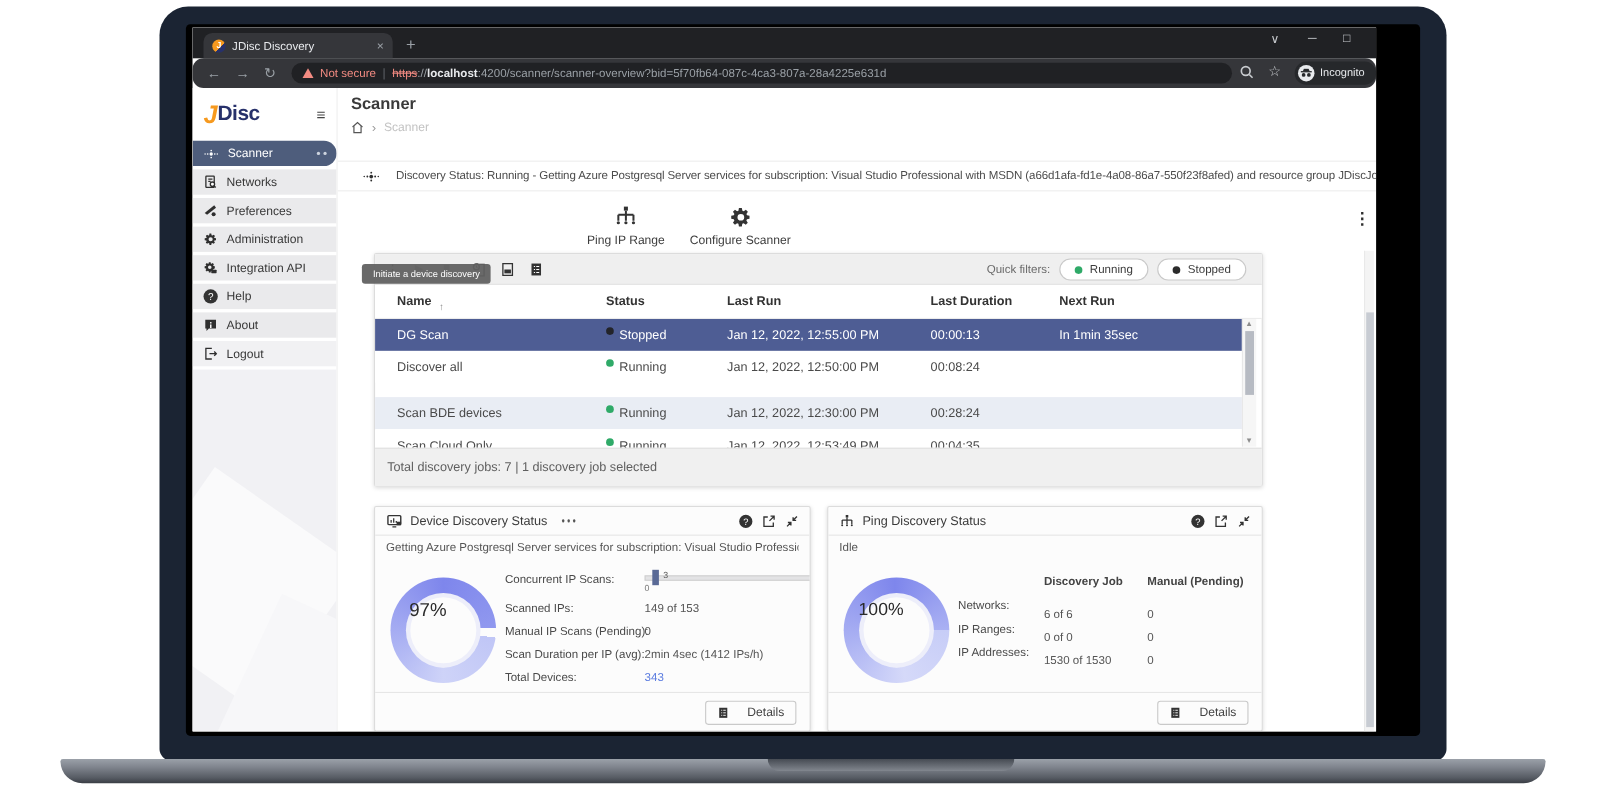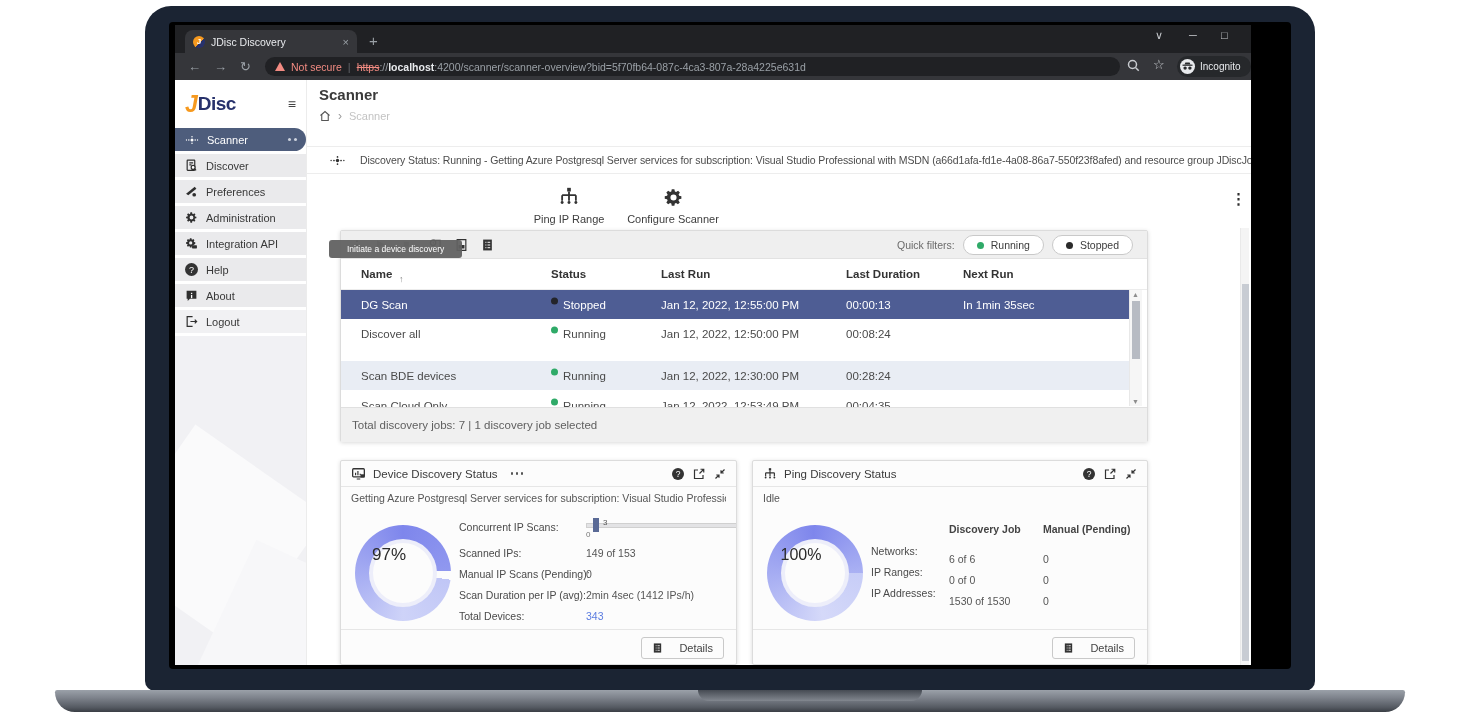--- a/index.html
+++ b/index.html
@@ -15,21 +15,21 @@
   
   .browser { position:absolute; left:6px; top:3px; width:1076px; height:640px; background:#fff; overflow:hidden; }
   .tabbar { position:absolute; left:0; top:0; width:1076px; height:28px; background:#202124; }
   .tab { position:absolute; left:10px; top:5px; width:172px; height:23px; background:#35363a; border-radius:8px 8px 0 0; display:flex; align-items:center; padding:0 8px; gap:6px; }
   .tab-title { font-size:10.5px; color:#e8eaed; flex:1; white-space:nowrap; overflow:hidden; }
   .favicon { width:12px; height:12px; border-radius:50%; background:linear-gradient(135deg,#f6991e 58%,#27316b 58%); color:#fff; font-size:8px; font-weight:bold; display:flex; align-items:center; justify-content:center; }
   .g::before { content:attr(data-glyph); }
   .tab-close { color:#9aa0a6; font-size:11px; cursor:default; }
   .newtab { position:absolute; left:194px; top:7px; color:#9aa0a6; font-size:15px; line-height:18px; }
   .winctl { position:absolute; top:4px; color:#c7cace; font-size:11px; }
-  .urlbar { position:absolute; left:0; top:28px; width:1076px; height:27px; background:#35363a; display:flex; align-items:center; }
+  .urlbar { position:absolute; left:0; top:28px; width:1076px; height:27px; background:#35363a; display:flex; align-items:center;border-radius:10px; }
   .nav-ic { color:#9aa0a6; font-size:13px; margin-left:13px; }
   .omnibox { position:absolute; left:90px; top:4px; width:855px; height:19px; background:#202124; border-radius:10px; display:flex; align-items:center; padding:0 10px; gap:6px; overflow:hidden; }
   .warn-tri { width:0; height:0; border-left:5px solid transparent; border-right:5px solid transparent; border-bottom:9px solid #f28b82; position:relative; }
   .ns-text { color:#f28b82; font-size:10.5px; white-space:nowrap; }
   .om-div { color:#5f6368; font-size:11px; }
   .url { font-size:10.5px; color:#9aa0a6; white-space:nowrap; }
   .url .scheme { color:#f28b82; text-decoration:line-through; }
   .url .host { color:#e8eaed; font-weight:bold; }
   .bar-ic { position:absolute; top:6px; color:#c8cbcf; }
   .incog { position:absolute; left:1002px; top:3px; height:21px; background:#26282b; border-radius:11px; display:flex; align-items:center; gap:5px; padding:0 10px 0 3px; }
@@ -66,21 +66,21 @@
 
   
   .tb-btn { position:absolute; top:104px; width:110px; display:flex; flex-direction:column; align-items:center; gap:5px; transform:translateX(-50%); }
   .tb-btn .lbl { font-size:11px; color:#3d3d3d; }
   .tb-btn.orange .lbl { color:#ee8a0e; }
   .tb-icon { height:24px; display:flex; align-items:flex-end; position:relative; }
   .hand { position:absolute; left:10px; top:9px; }
   .overflow-dots { position:absolute; left:924px; top:110px; color:#2f2f2f; font-size:15px; font-weight:bold; }
 
   
-  .tooltip { position:absolute; left:22px; top:160px; background:rgba(97,97,97,.95); color:#fff; font-size:8.5px; padding:4px 18px; border-radius:3px; z-index:40; white-space:nowrap; }
+  .tooltip { position:absolute; left:22px; top:160px; background:rgba(97,97,97,.95); color:#fff; font-size:8.5px; padding:4px 10px; border-radius:3px; z-index:40; white-space:nowrap; }
 
   
   .jobs-card { position:absolute; left:33px; top:150px; width:808px; height:212px; background:#fff; border:1px solid #dcdcdc; border-radius:2px; box-shadow:0 1px 4px rgba(0,0,0,.15); }
   .strip { position:absolute; left:0; top:0; width:100%; height:28px; background:#efefef; border-bottom:1px solid #e2e2e2; }
   .strip-ic { position:absolute; top:7px; color:#3a3a3a; }
   .qf { position:absolute; right:14px; top:4px; display:flex; align-items:center; gap:8px; }
   .qf-label { font-size:10.5px; color:#6b6b6b; }
   .chip { height:20px; background:#fff; border:1px solid #c9c9c9; border-radius:12px; display:flex; align-items:center; gap:7px; padding:0 13px; font-size:10.5px; color:#3c3c3c; }
   .dot { width:7px; height:7px; border-radius:50%; display:inline-block; }
   .dot.green { background:#2faa68; }
@@ -211,21 +211,21 @@
                   <i></i>
                 </span>
           </div>
           <div class="side-item">
             <svg width="13" height="13" viewBox="0 0 24 24" fill="none" stroke="#2f2f2f" stroke-width="2.2">
                   <rect x="4" y="2" width="14" height="19" rx="1"></rect>
                   <path d="M8 7h7M8 11h4"></path>
                   <circle cx="15" cy="15.5" r="3.6" fill="#fff"></circle>
                   <path d="M17.5 18l3 3"></path>
                 </svg>
-            <span>Discover</span>
+            <span>Networks</span>
           </div>
           <div class="side-item">
             <svg width="13" height="13" viewBox="0 0 24 24" fill="#2f2f2f">
                   <path d="M2 16L18 3l3 4L6 19z"></path>
                   <circle cx="17" cy="18" r="3.4"></circle>
                 </svg>
             <span>Preferences</span>
           </div>
           <div class="side-item">
             <svg width="13" height="13" viewBox="0 0 24 24" fill="#2f2f2f" fill-rule="evenodd">

